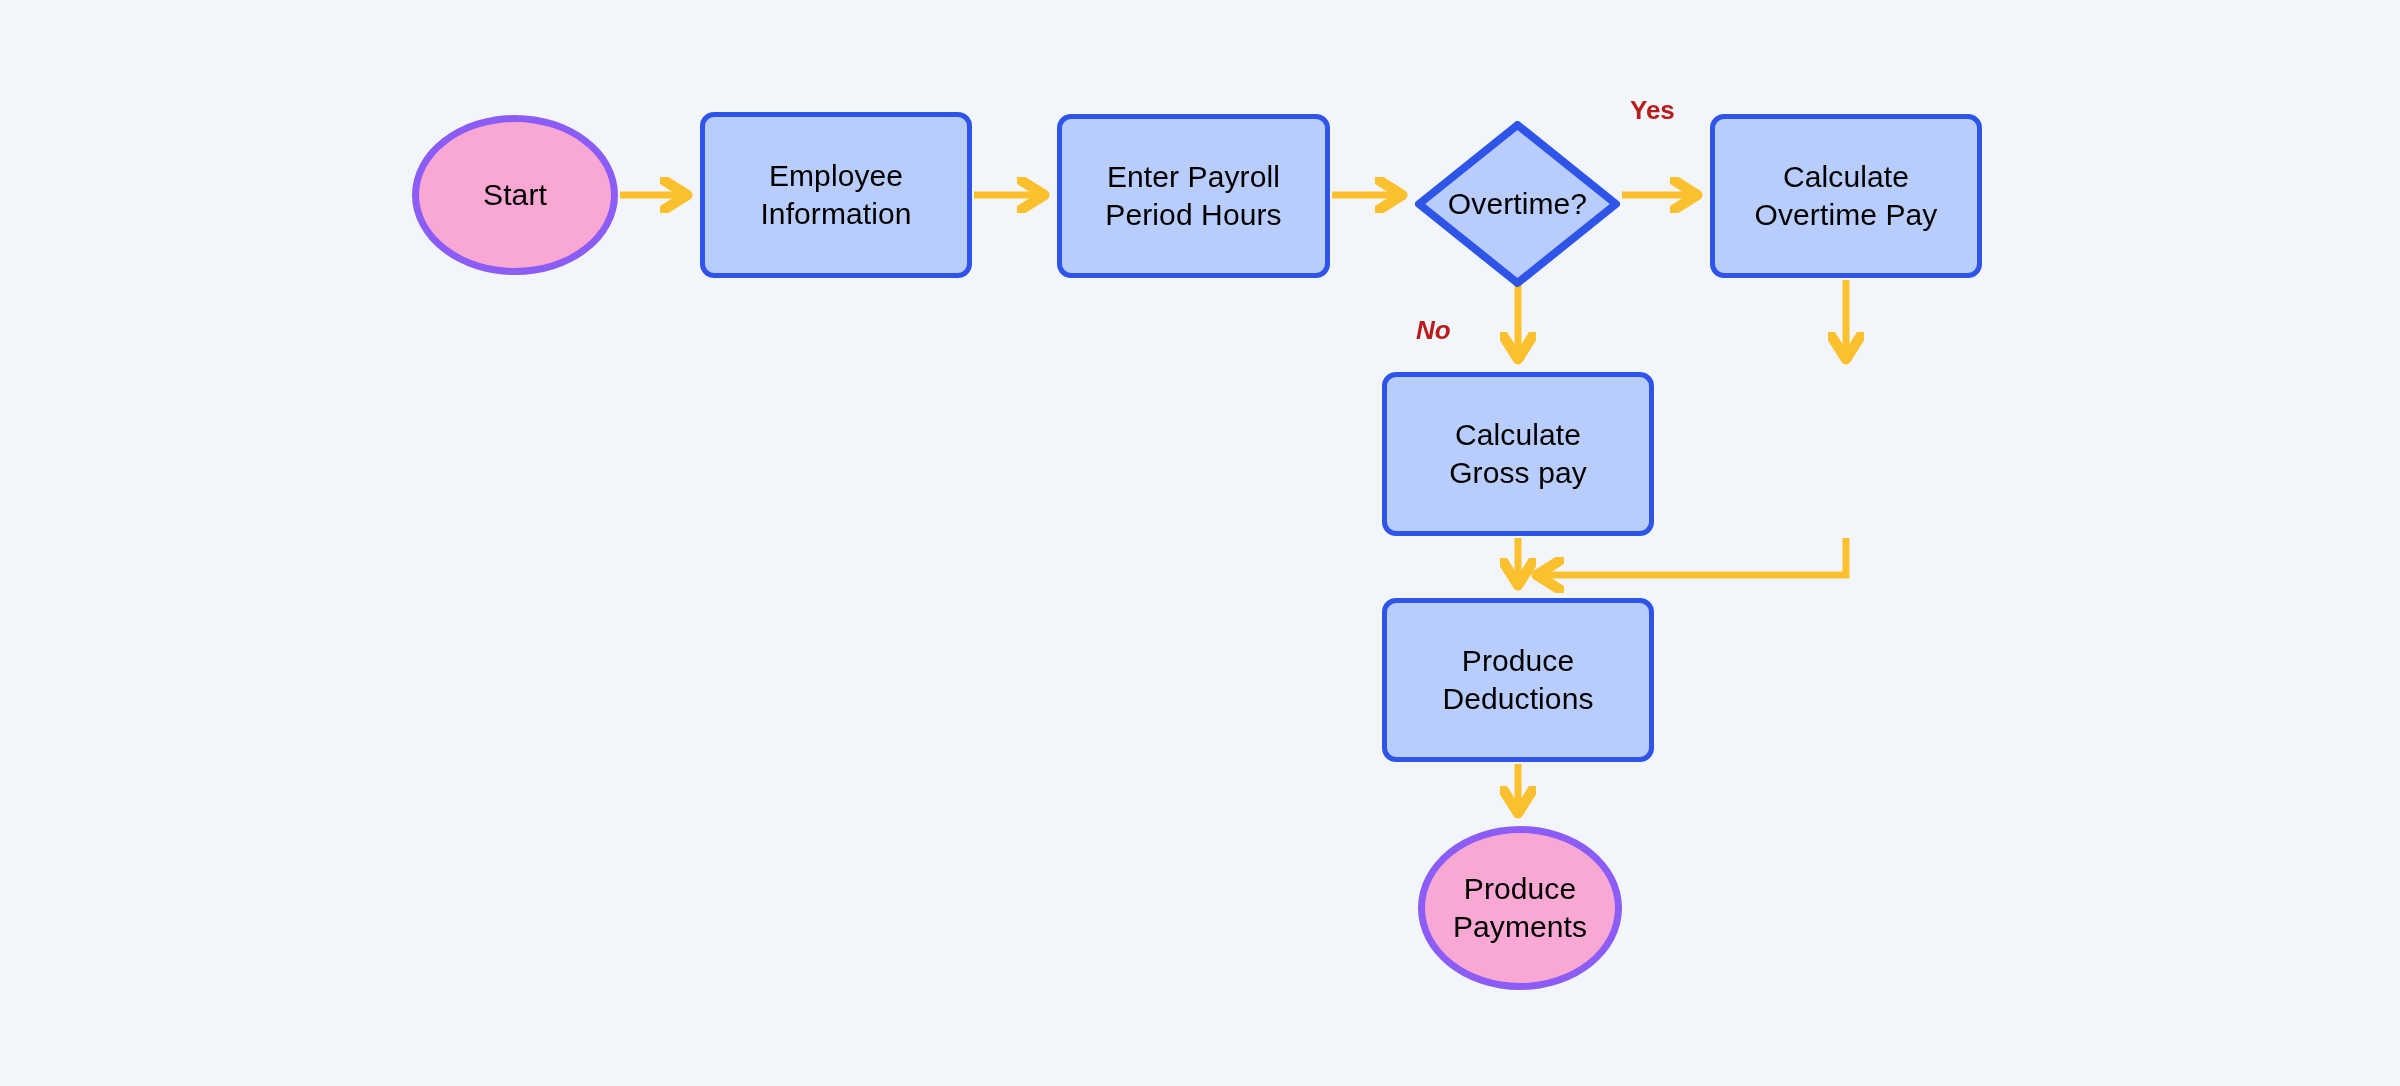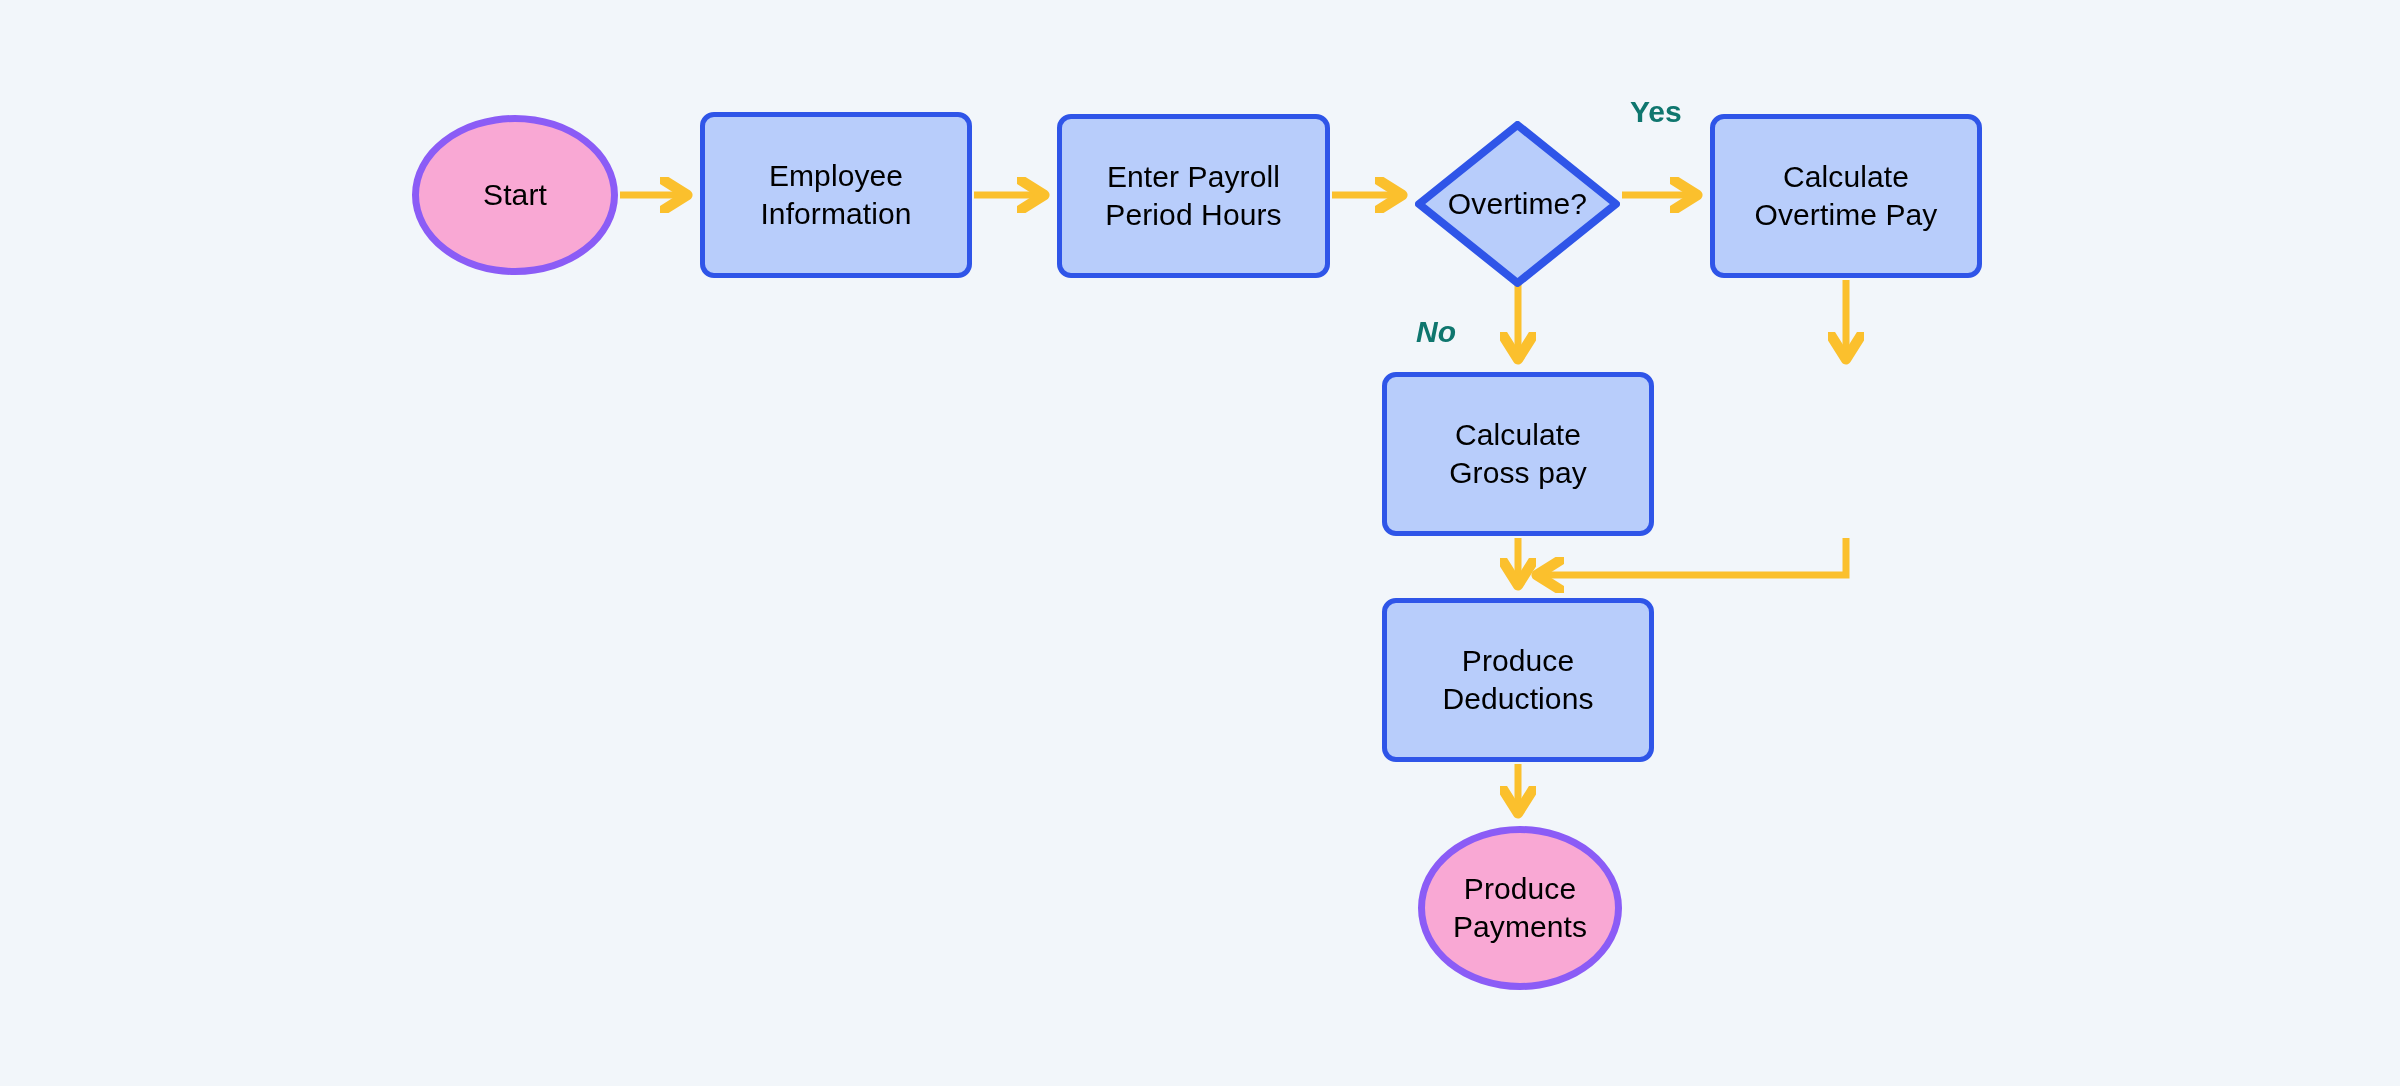--- a/index.html
+++ b/index.html
@@ -65,22 +65,22 @@
     height: 100%;
     z-index: 0;
   }
   .node-decision .decision-label {
     position: relative;
     z-index: 1;
     white-space: nowrap;
   }
   .edge-label {
     position: absolute;
-    color: #0f766e;
-    font-size: 30px;
+    color: #b91c1c;
+    font-size: 26px;
     font-weight: 700;
     line-height: 1;
     white-space: nowrap;
     z-index: 4;
   }
 </style>
 </head>
 <body>
 
 <div id="canvas">

